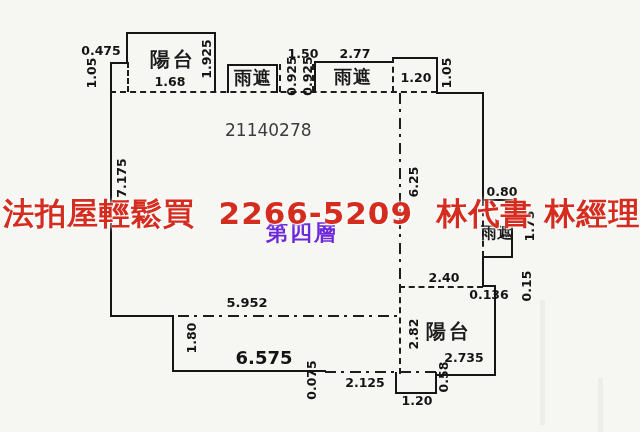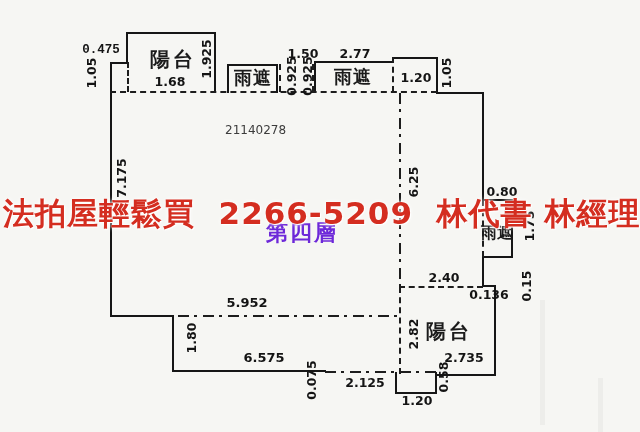--- a/index.html
+++ b/index.html
@@ -19,21 +19,21 @@
   .dd-v{position:absolute;width:2px;
     background:repeating-linear-gradient(180deg,#1d1d1d 0 11px,transparent 11px 16px,#1d1d1d 16px 19px,transparent 19px 25px);}
   
   .dim{position:absolute;font-size:12.5px;font-weight:700;color:#141414;
     transform:translate(-50%,-50%);white-space:nowrap;}
   .vert{transform:translate(-50%,-50%) rotate(-90deg);}
   
   .room{position:absolute;font-size:18px;font-weight:700;color:#1b1b1b;
     transform:translate(-50%,-50%);white-space:nowrap;letter-spacing:2px;}
   .room.big{font-size:20px;letter-spacing:3px;}
-  .stamp{position:absolute;left:225px;top:120px;font-size:12px;color:#3c3c3c;
+  .stamp{position:absolute;left:225px;top:120px;font-size:17px;color:#3c3c3c;
     line-height:21px;white-space:pre;}
   .floor{position:absolute;font-size:22px;font-weight:700;color:#6d28d9;
     transform:translate(-50%,-50%);letter-spacing:2px;white-space:nowrap;}
   .maker{position:absolute;left:77px;top:283px;font-size:15px;color:#4d4d4d;
     letter-spacing:1px;white-space:nowrap;}
   .watermark{position:absolute;left:3px;top:193px;font-size:31px;font-weight:800;
     color:#d42d20;white-space:pre;letter-spacing:1px;
     text-shadow:0 0 2px #ffffff,0 0 5px #ffffff,1px 1px 0 #ffffff;}
   
   .faint{position:absolute;background:#ededEA;}
@@ -96,40 +96,40 @@
   <div class="faint" style="left:540px;top:300px;width:5px;height:125px;"></div>
   <div class="faint" style="left:598px;top:378px;width:5px;height:54px;"></div>
 
   <div class="room big" style="left:173px;top:59px;">陽台</div>
   <div class="room" style="left:253px;top:78px;letter-spacing:1px;">雨遮</div>
   <div class="room" style="left:353px;top:77px;letter-spacing:1px;">雨遮</div>
   <div class="room" style="left:497px;top:233px;font-size:16px;letter-spacing:0;">雨遮</div>
   <div class="room big" style="left:449px;top:331px;">陽台</div>
   <div class="floor" style="left:302px;top:233px;">第四層</div>
 
-  <div class="dim" style="left:101px;top:50px;font-family:Liberation Mono, monospace;">0.475</div>
+  <div class="dim" style="left:101px;top:50px;">0.475</div>
   <div class="dim vert" style="left:91px;top:73px;">1.05</div>
   <div class="dim" style="left:170px;top:81px;">1.68</div>
   <div class="dim vert" style="left:206px;top:59px;">1.925</div>
   <div class="dim" style="left:255px;top:53px;margin-left:48px;">1.50</div>
   <div class="dim vert" style="left:291px;top:76px;">0.925</div>
   <div class="dim vert" style="left:307px;top:76px;">0.925</div>
   <div class="dim" style="left:355px;top:53px;">2.77</div>
   <div class="dim" style="left:416px;top:77px;">1.20</div>
   <div class="dim vert" style="left:446px;top:73px;">1.05</div>
   <div class="dim vert" style="left:121px;top:178px;">7.175</div>
   <div class="dim vert" style="left:413px;top:182px;">6.25</div>
   <div class="dim" style="left:502px;top:191px;">0.80</div>
   <div class="dim vert" style="left:529px;top:226px;">1.75</div>
   <div class="dim" style="left:444px;top:277px;">2.40</div>
   <div class="dim" style="left:489px;top:294px;">0.136</div>
   <div class="dim vert" style="left:526px;top:286px;">0.15</div>
   <div class="dim" style="left:247px;top:302px;font-size:13px;">5.952</div>
   <div class="dim vert" style="left:191px;top:338px;">1.80</div>
-  <div class="dim" style="left:264px;top:357px;font-size:13px;">6.575</div>
+  <div class="dim" style="left:264px;top:357px;font-size:18px;">6.575</div>
   <div class="dim vert" style="left:413px;top:334px;">2.82</div>
   <div class="dim" style="left:464px;top:357px;">2.735</div>
   <div class="dim vert" style="left:311px;top:380px;">0.075</div>
   <div class="dim" style="left:365px;top:382px;">2.125</div>
   <div class="dim" style="left:417px;top:400px;">1.20</div>
   <div class="dim vert" style="left:443px;top:377px;">0.58</div>
 
   <div class="stamp"><span>21140278</span><br></div>
 
 

